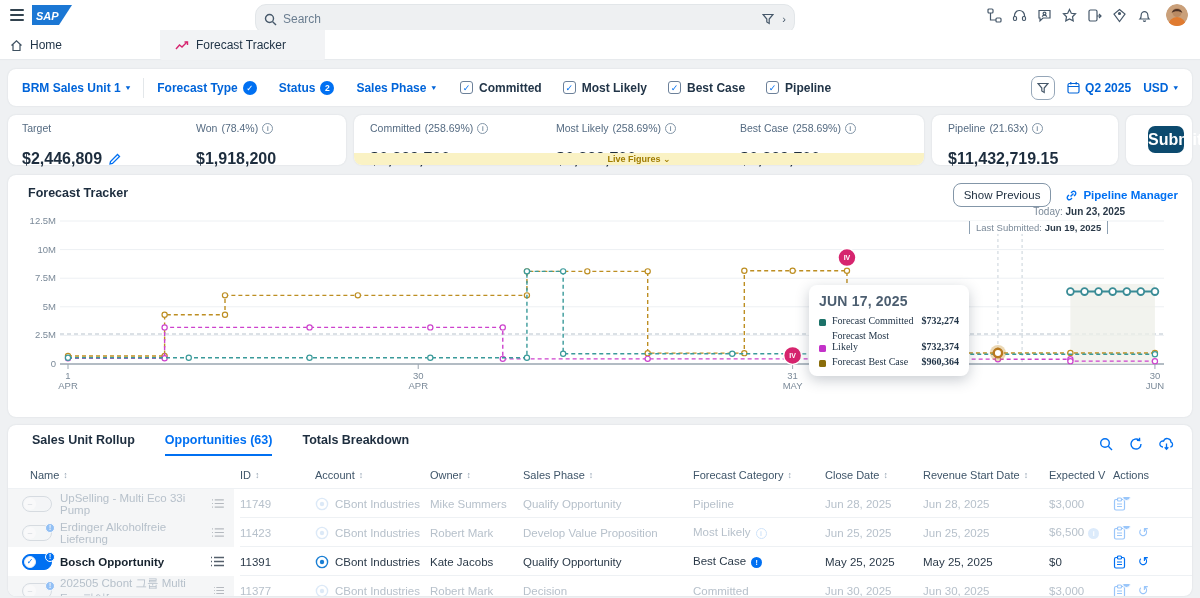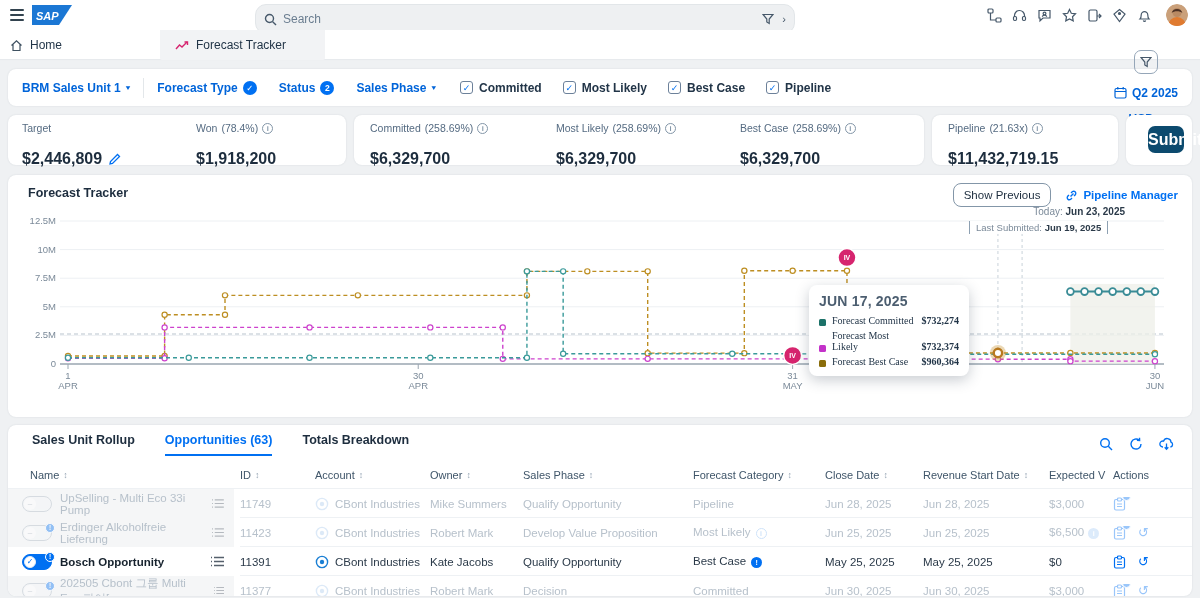--- a/index.html
+++ b/index.html
@@ -34,21 +34,21 @@
   
   .filterbar { height:37px; display:flex; align-items:center; font-size:12px; margin-bottom:9px; position:relative; }
   .fb-item { color:#0064d9; font-weight:700; display:flex; align-items:center; gap:5px; cursor:pointer; }
   .fb-sep { width:1px; height:20px; background:#e3e7ea; margin:0 13px; }
   .chev { font-size:9px; color:#0064d9; transform:scaleY(.8); }
   .badge-circle { width:14px; height:14px; border-radius:50%; background:#0070f2; color:#fff; font-size:8.5px;
                   display:inline-flex; align-items:center; justify-content:center; font-weight:700; }
   .cbx { display:flex; align-items:center; gap:6px; color:#223548; font-weight:700; margin-right:21px; cursor:pointer; }
   .cbx .box { width:13px; height:13px; border:1.5px solid #6c819a; border-radius:3px; background:#fff;
               color:#0070f2; font-size:9px; display:flex; align-items:center; justify-content:center; }
-  .fb-right { position:absolute; right:14px; display:flex; align-items:center; gap:12px;flex-direction:column; }
+  .fb-right { position:absolute; right:14px; display:flex; align-items:center; gap:12px; }
   .fbtn { width:24px; height:24px; border:1px solid #95a6b8; border-radius:7px; display:flex; align-items:center;
           justify-content:center; cursor:pointer; }
 
   
   .kpirow { display:flex; gap:8px; height:50px; margin-bottom:10px; }
   .kpi-card { position:relative; }
   .kpi { position:absolute; top:7px; }
   .kpi .lbl { font-size:10.5px; color:#556b82; display:flex; align-items:center; gap:4px; white-space:nowrap; }
   .kpi .val { font-size:16px; font-weight:700; color:#1d2d3e; margin-top:16px; display:flex; align-items:center; gap:6px; }
   .i-icon { width:11px; height:11px; border:1px solid #8396a8; border-radius:50%; color:#8396a8; font-size:7.5px;
@@ -328,20 +328,21 @@
       <div class="kpi" style="left:386px">
         <div class="lbl">
             <span>Best Case</span> 
             <span>(258.69%)</span>
             <span class="i-icon">i</span>
           </div>
         <div class="val">
             <span>$6,329,700</span>
           </div>
       </div>
+      <div class="live-band"><span>Live Figures</span> <span>⌄</span></div>
     </div>
     <div class="card kpi-card" style="width:186px">
       <div class="kpi" style="left:16px">
         <div class="lbl">
             <span>Pipeline</span> 
             <span>(21.63x)</span>
             <span class="i-icon">i</span>
           </div>
         <div class="val">
             <span>$11,432,719.15</span>

